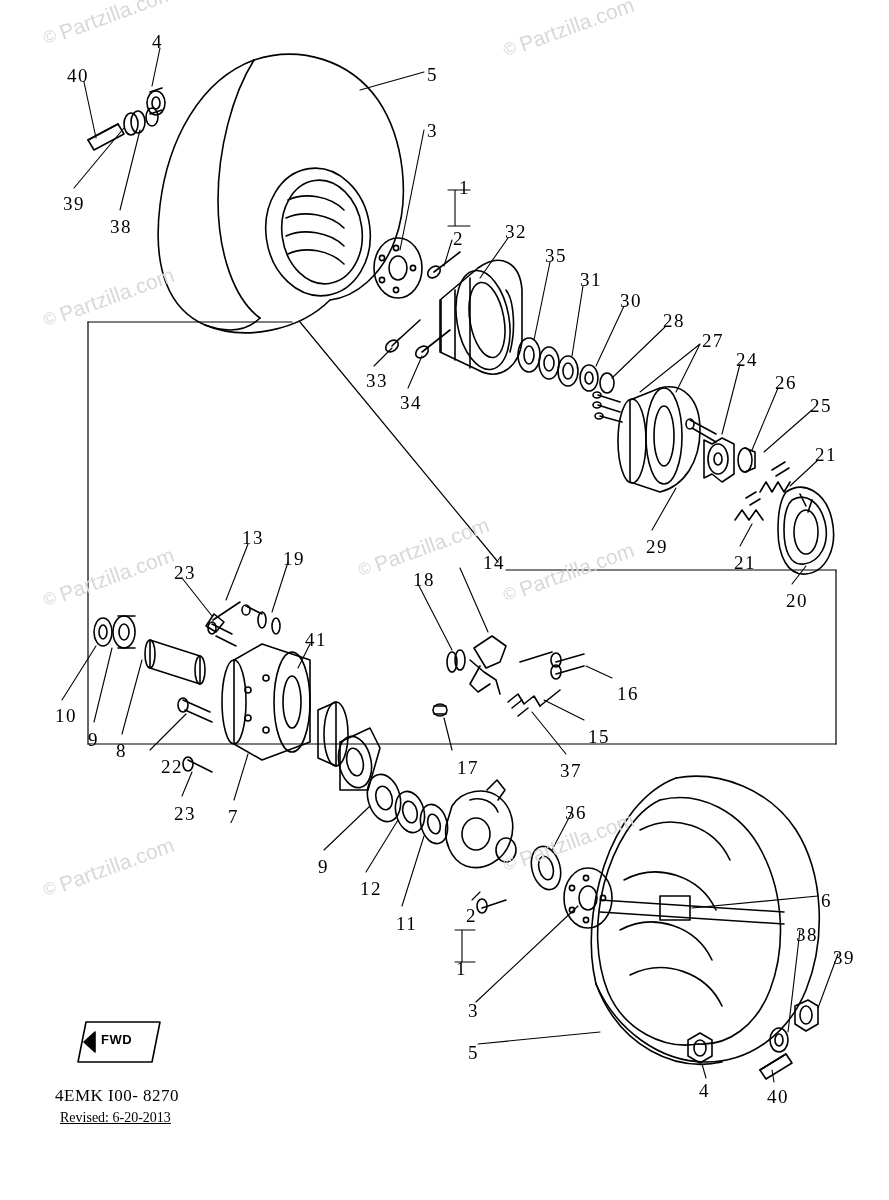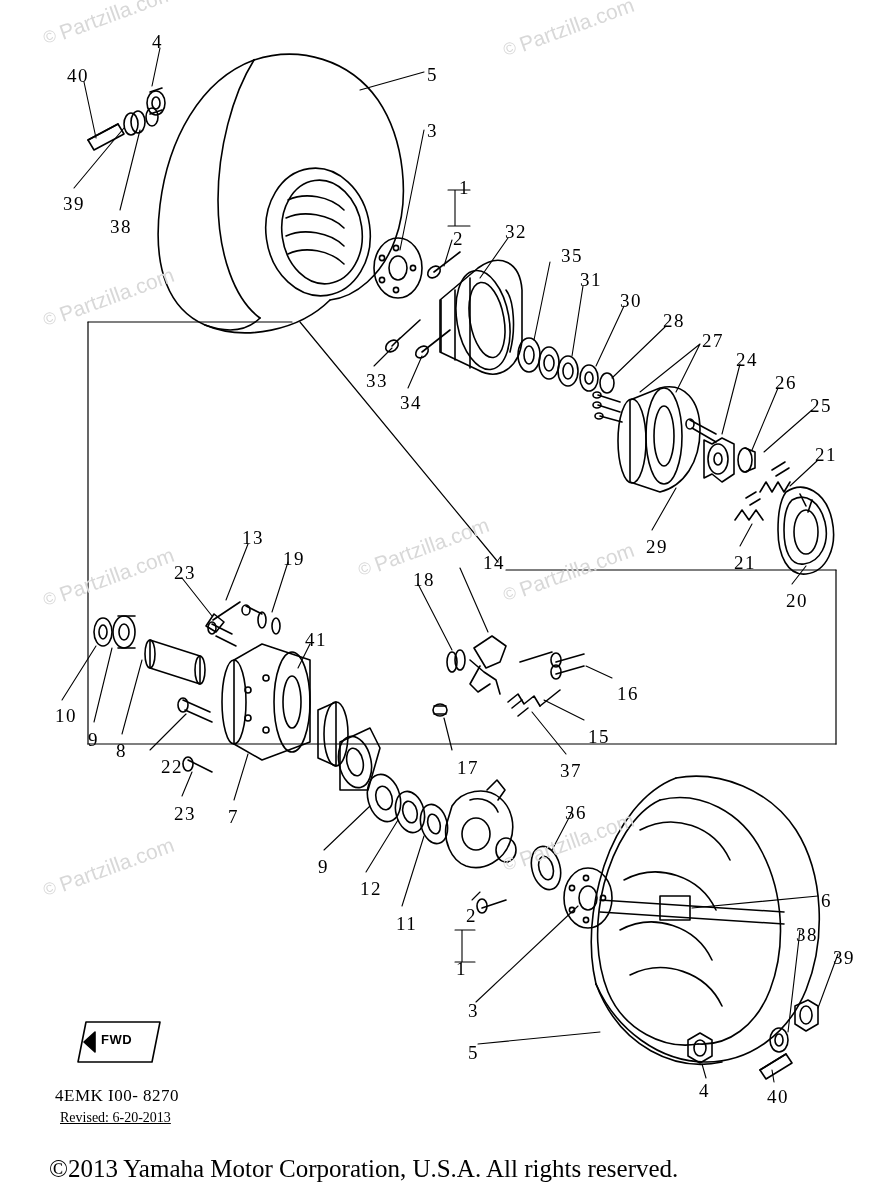--- a/index.html
+++ b/index.html
@@ -390,21 +390,21 @@
   <div id="callout-layer">
       <div class="callout" style="left: 152px; top: 31px;">4</div>
       <div class="callout" style="left: 67px; top: 65px;">40</div>
       <div class="callout" style="left: 427px; top: 64px;">5</div>
       <div class="callout" style="left: 427px; top: 120px;">3</div>
       <div class="callout" style="left: 63px; top: 193px;">39</div>
       <div class="callout" style="left: 110px; top: 216px;">38</div>
       <div class="callout" style="left: 459px; top: 177px;">1</div>
       <div class="callout" style="left: 453px; top: 228px;">2</div>
       <div class="callout" style="left: 505px; top: 221px;">32</div>
-      <div class="callout" style="left: 561px; top: 245px;">35</div>
+      <div class="callout" style="left: 545px; top: 245px;">35</div>
       <div class="callout" style="left: 580px; top: 269px;">31</div>
       <div class="callout" style="left: 620px; top: 290px;">30</div>
       <div class="callout" style="left: 663px; top: 310px; text-align: right;">28</div>
       <div class="callout" style="left: 702px; top: 330px;">27</div>
       <div class="callout" style="left: 736px; top: 349px;">24</div>
       <div class="callout" style="left: 775px; top: 372px;">26</div>
       <div class="callout" style="left: 810px; top: 395px;">25</div>
       <div class="callout" style="left: 366px; top: 370px;">33</div>
       <div class="callout" style="left: 400px; top: 392px;">34</div>
       <div class="callout" style="left: 815px; top: 444px;">21</div>
@@ -438,15 +438,14 @@
       <div class="callout" style="left: 468px; top: 1000px;">3</div>
       <div class="callout" style="left: 833px; top: 947px;">39</div>
       <div class="callout" style="left: 468px; top: 1042px;">5</div>
       <div class="callout" style="left: 699px; top: 1080px;">4</div>
       <div class="callout" style="left: 767px; top: 1086px;">40</div>
     </div>
 
   <div class="partno">4EMK I00- 8270</div>
   <div class="revised">Revised: 6-20-2013</div>
   <div class="fwd-label">FWD</div>
-  <div class="copyright">©2013  Yamaha Motor Corporation, U.S.A. All rights reserved.</div>
 
 </div>
 
 </body></html>

